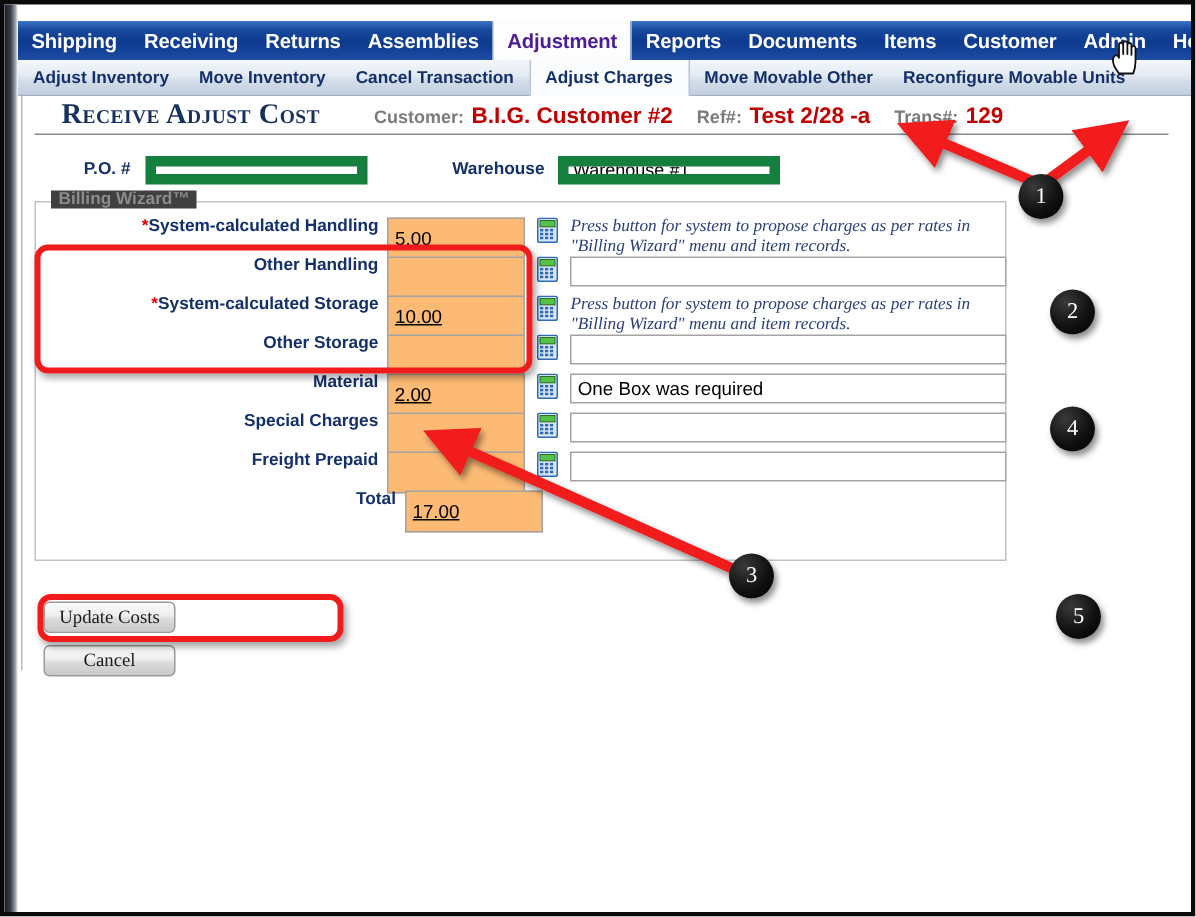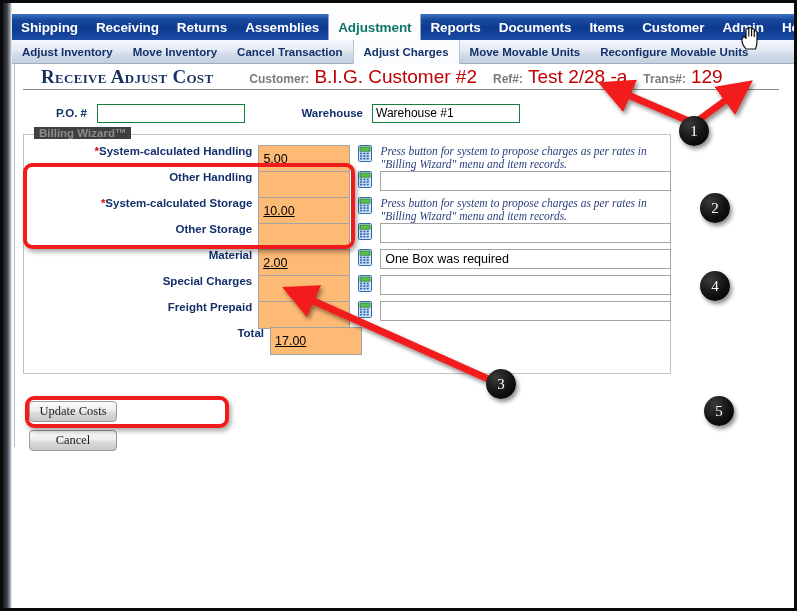--- a/index.html
+++ b/index.html
@@ -44,21 +44,21 @@
     font-size: 13.5px;
     font-weight: bold;
     display: flex; align-items: center;
     padding: 0 9px;
     white-space: nowrap;
     letter-spacing: -0.1px;
     cursor: pointer;
   }
   .nav-item.active {
     background: #fdfdfd;
-    color: #0f766e;
+    color: #4c1d95;
     border-left: 1px solid #8fa8cf;
     border-right: 1px solid #8fa8cf;
   }
 
   
   .subnav {
     position: absolute; left: 9px; top: 37px;
     width: 788px; height: 24px;
     background: linear-gradient(to bottom,#f4f7fb 0%,#e3eaf3 45%,#d3dde9 60%,#c3cfdf 100%);
     border-bottom: 1px solid #9fb0c6;
@@ -97,36 +97,36 @@
     color: #16305f;
     letter-spacing: 0.3px;
     margin-left: 18px;
   }
   .meta-group { display: flex; align-items: baseline; margin-left: 36px; }
   .meta-label {
     font-size: 12px; font-weight: bold; color: #7b7b7b;
     margin-right: 5px;
   }
   .meta-val {
-    font-size: 19px; font-weight: normal; color: #c00000;
+    font-size: 15px; font-weight: bold; color: #c00000;
     margin-right: 2px;
   }
 
   
   .porow {
     position: absolute; left: 20px; top: 99px;
     width: 740px; height: 22px;
     display: flex; align-items: center;
   }
   .fld-label {
     font-size: 11.5px; font-weight: bold; color: #14306b;
     text-align: right;
   }
   .txtbox {
-    border: 1px solid #15803d;
+    border: 7px solid #15803d;
     background: #ffffff;
     height: 19px;
     font-family: "Liberation Sans", sans-serif;
     font-size: 12px;
     color: #000000;
     padding: 0 2px 0 3px;
     outline: none;
   }
 
   
@@ -262,21 +262,21 @@
         <div class="nav-item">Home</div>
       </div>
   </div>
 
   <div class="subnav">
     <div class="subnav-inner" id="subnav-items">
         <div class="subnav-item">Adjust Inventory</div>
         <div class="subnav-item">Move Inventory</div>
         <div class="subnav-item">Cancel Transaction</div>
         <div class="subnav-item active">Adjust Charges</div>
-        <div class="subnav-item">Move Movable Units</div>
+        <div class="subnav-item">Move Movable Other</div>
         <div class="subnav-item">Reconfigure Movable Units</div>
       </div>
   </div>
 
   <div class="titlerow">
     <div class="page-title">Receive Adjust Cost</div>
     <div class="meta-group">
       <span class="meta-label">Customer:</span>
       <span class="meta-val">B.I.G. Customer #2</span>
     </div>

